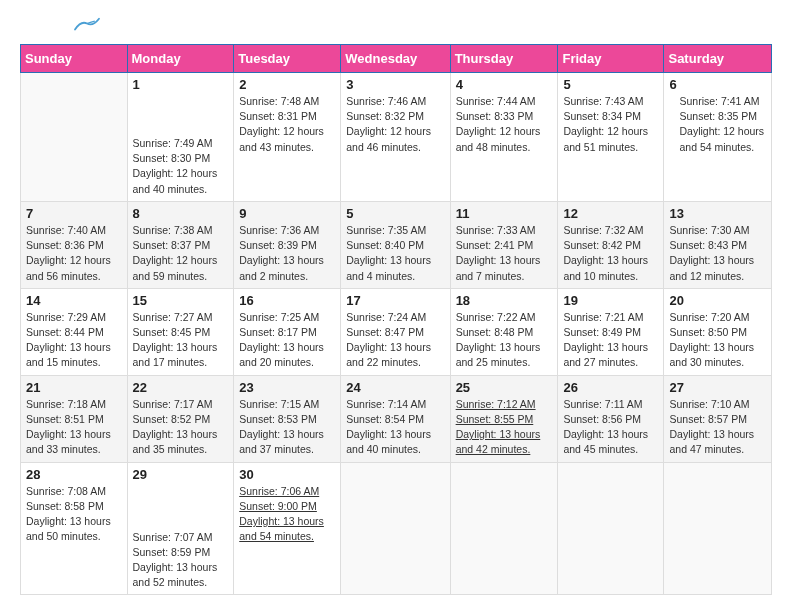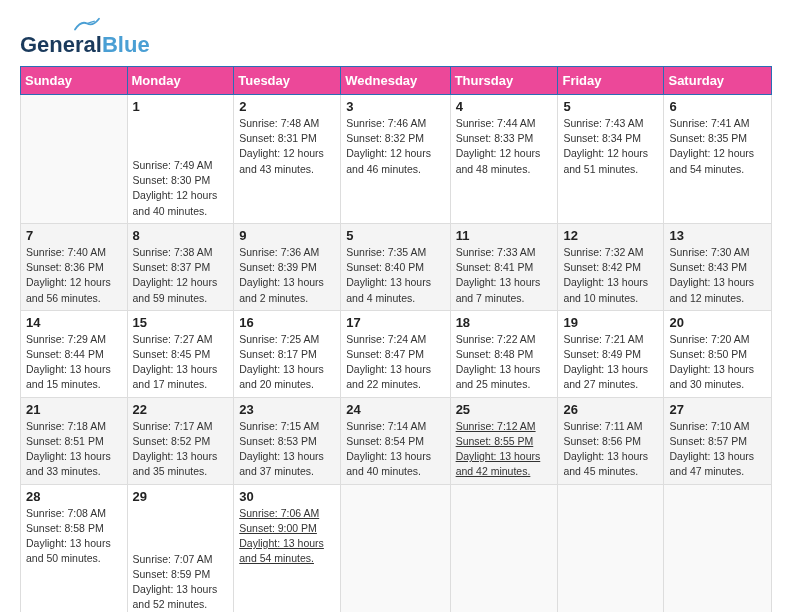--- a/index.html
+++ b/index.html
@@ -94,24 +94,20 @@
   </style>
 </head>
 <body>
 
 <div class="header">
   <div class="logo">
     <svg class="logo-bird" viewBox="0 0 50 25">
       <path d="M5,20 Q15,5 25,10 Q35,15 45,2" stroke="#4a9fd4" stroke-width="3" fill="none" stroke-linecap="round"></path>
       <path d="M25,10 Q30,8 38,6" stroke="#4a9fd4" stroke-width="2" fill="none"></path>
     </svg>
-    <div style="display:flex; align-items:baseline;">
-      <span class="logo-text">General</span>
-      <span class="logo-text" style="color:#4a9fd4;">Blue</span>
-    </div>
   </div>
 </div>
 
 <table>
   <thead>
     <tr>
     <th>Sunday</th>
         <th>Monday</th>
         <th>Tuesday</th>
         <th>Wednesday</th>
@@ -153,21 +149,21 @@
         </td>
         <td>
           <div class="day-num">5</div>
           <div class="day-info" style="white-space: pre-line;">Sunrise: 7:43 AM
 Sunset: 8:34 PM
 Daylight: 12 hours
 and 51 minutes.</div>
         </td>
         <td>
           <div class="day-num">6</div>
-          <div class="day-info" style="white-space: pre-line;">Sunrise: 7:41 AM
+          <div class="day-info" style="white-space: pre-line; margin-left: 10px;">Sunrise: 7:41 AM
 Sunset: 8:35 PM
 Daylight: 12 hours
 and 54 minutes.</div>
         </td>
       </tr>
       <tr class="row-bg-even">
         <td>
           <div class="day-num">7</div>
           <div class="day-info" style="white-space: pre-line;">Sunrise: 7:40 AM
 Sunset: 8:36 PM
@@ -191,21 +187,21 @@
         <td>
           <div class="day-num">5</div>
           <div class="day-info" style="white-space: pre-line;">Sunrise: 7:35 AM
 Sunset: 8:40 PM
 Daylight: 13 hours
 and 4 minutes.</div>
         </td>
         <td>
           <div class="day-num">11</div>
           <div class="day-info" style="white-space: pre-line;">Sunrise: 7:33 AM
-Sunset: 8:41 PM
+Sunset: 2:41 PM
 Daylight: 13 hours
 and 7 minutes.</div>
         </td>
         <td>
           <div class="day-num">12</div>
           <div class="day-info" style="white-space: pre-line;">Sunrise: 7:32 AM
 Sunset: 8:42 PM
 Daylight: 13 hours
 and 10 minutes.</div>
         </td>

